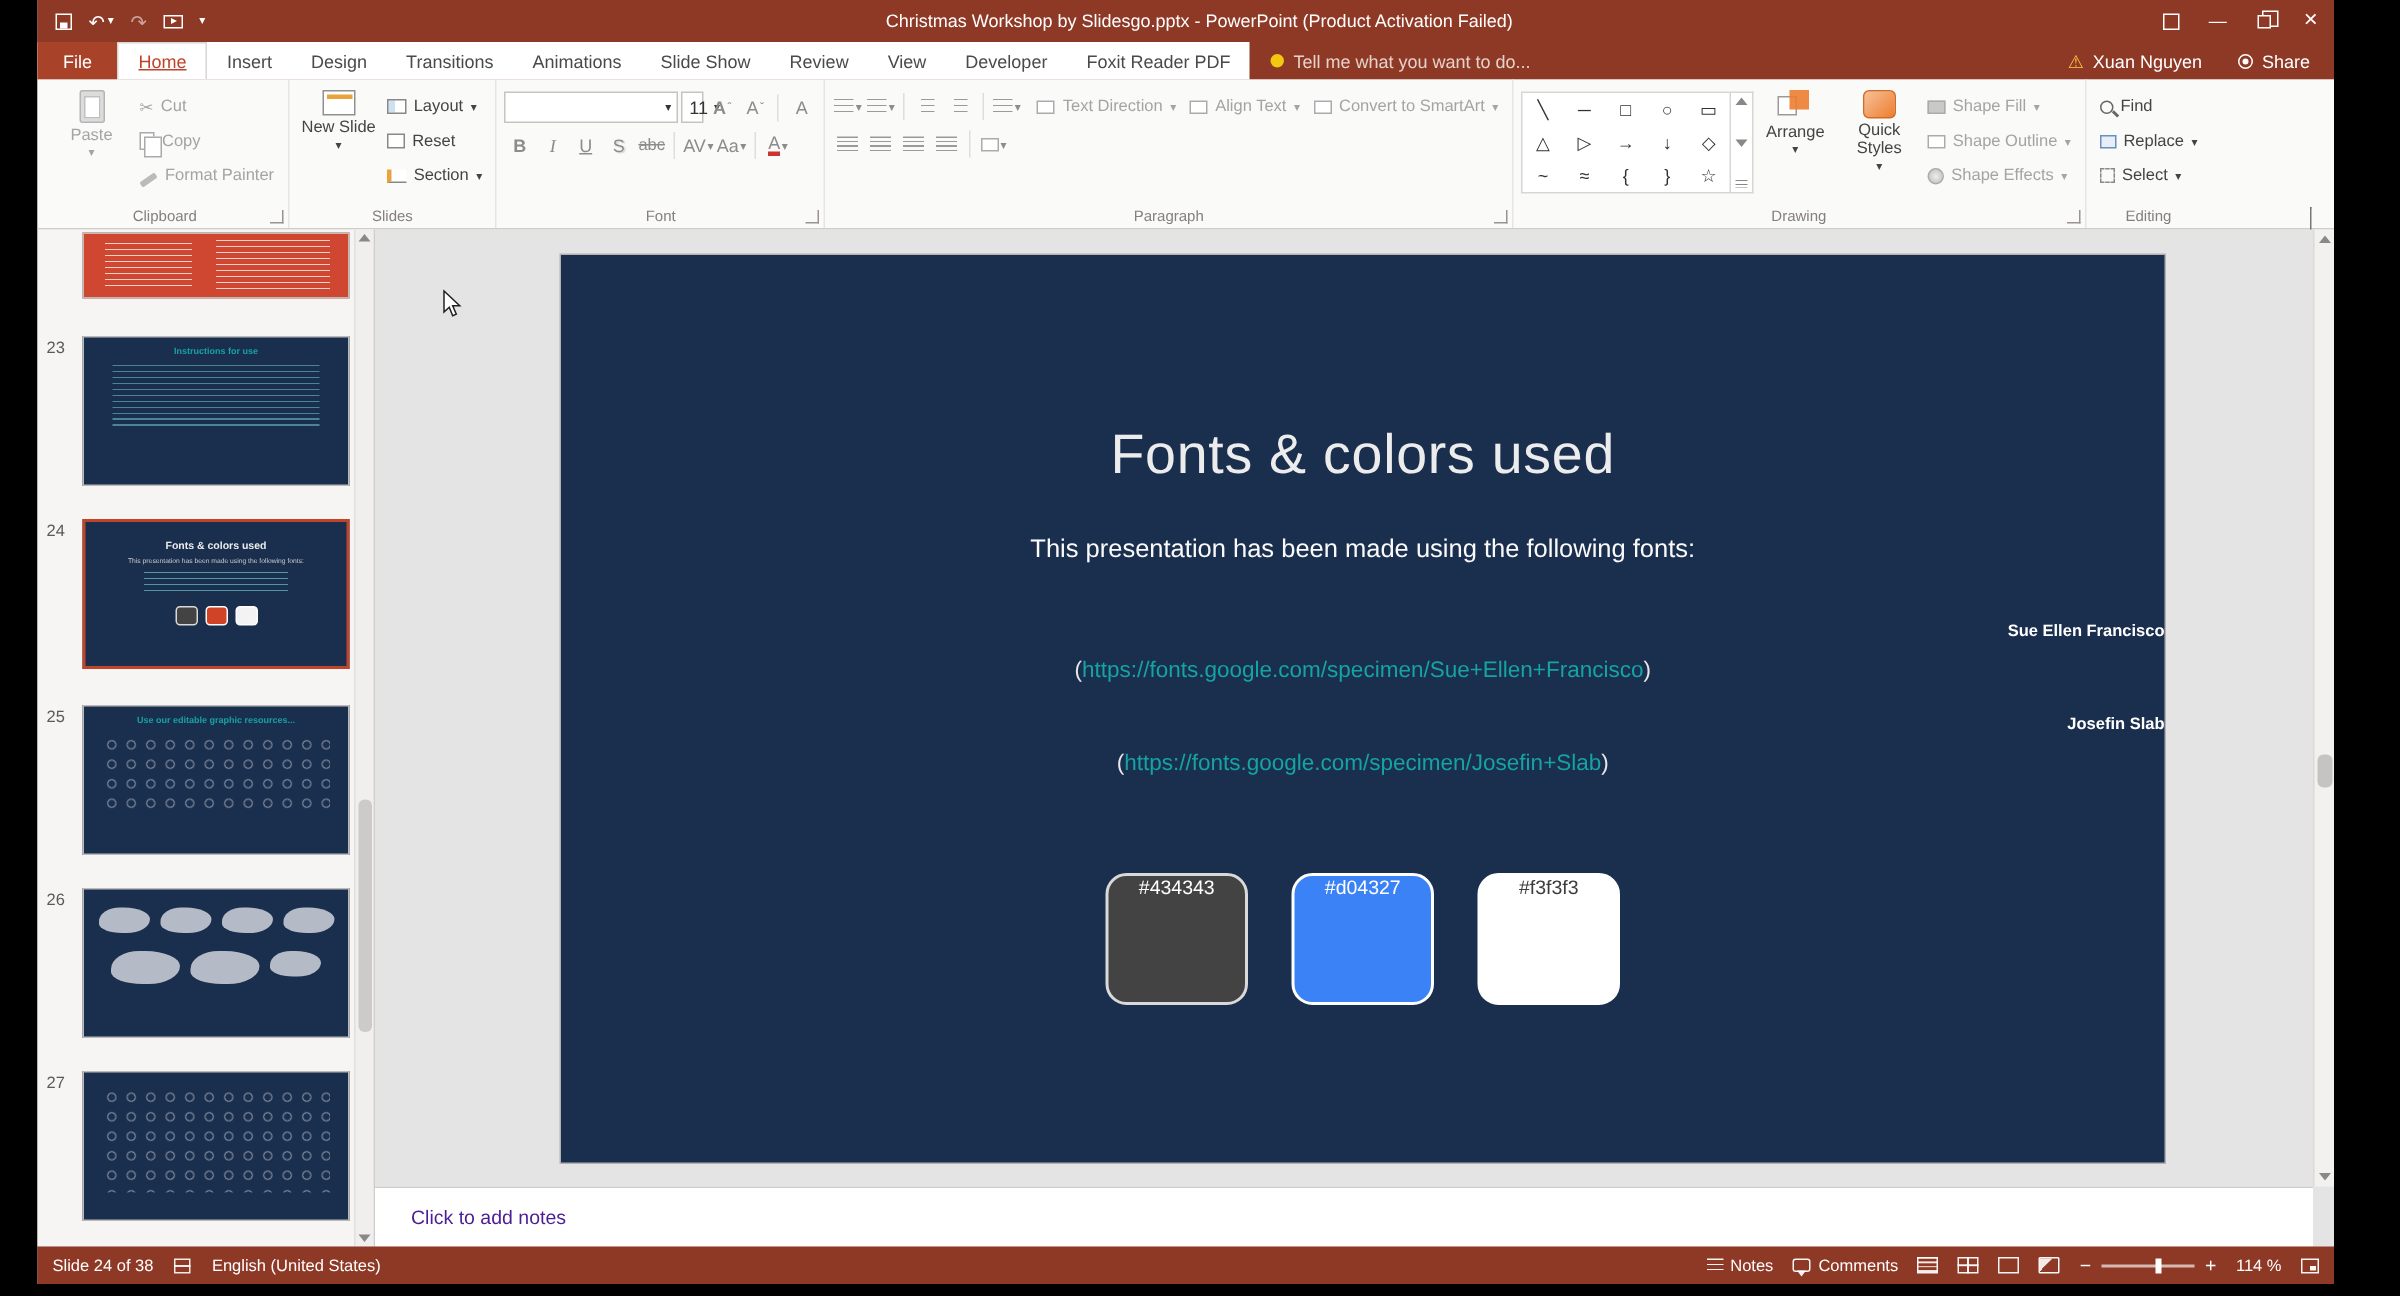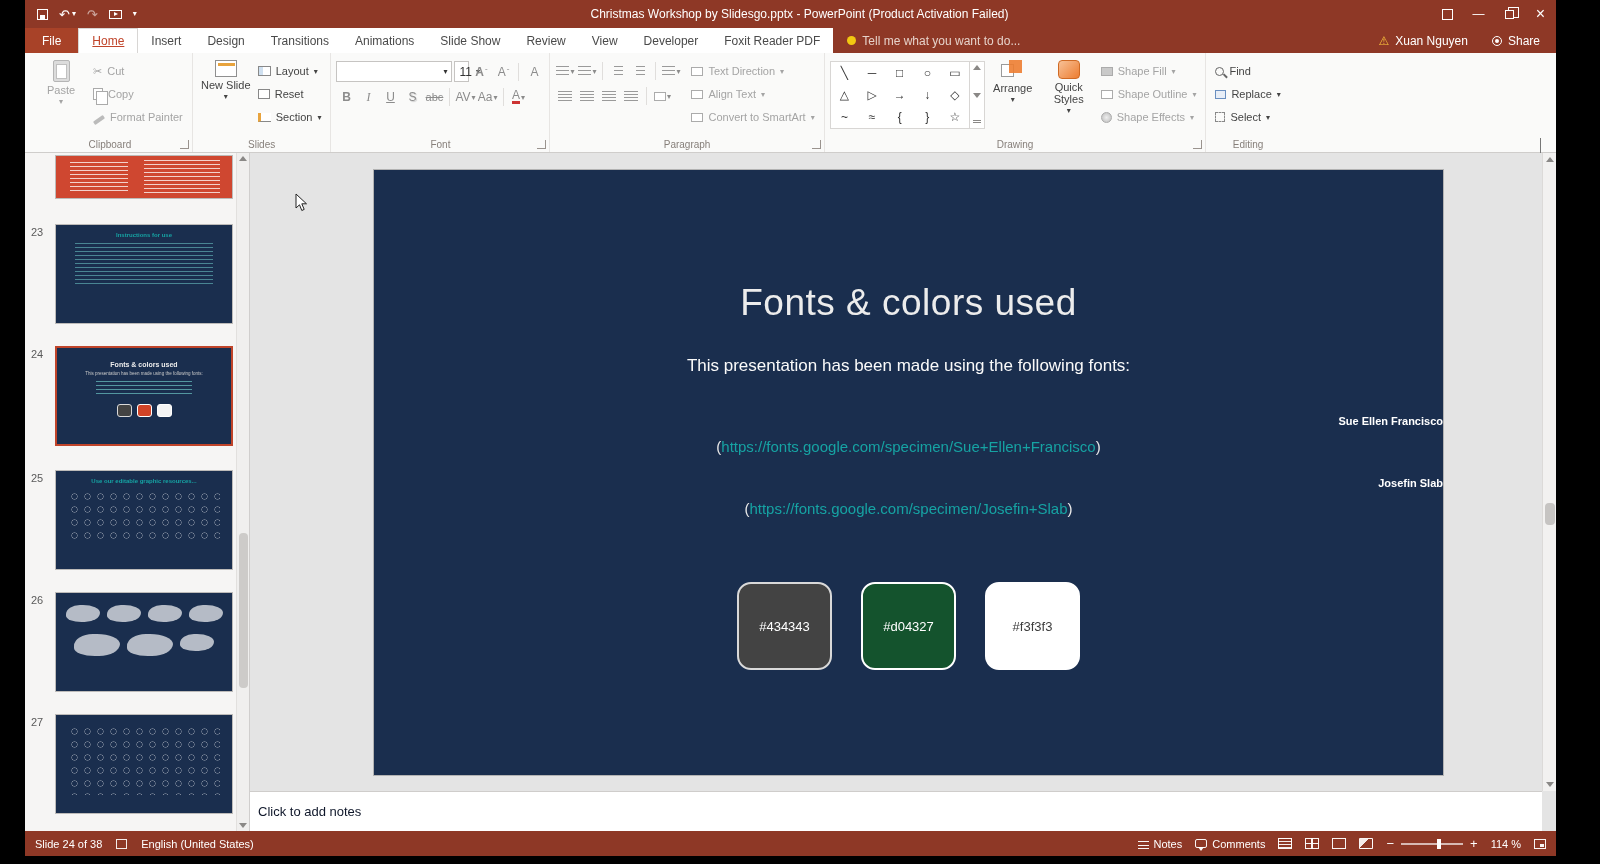--- a/index.html
+++ b/index.html
@@ -67,21 +67,21 @@
   .fontcol{ display:flex; flex-direction:column; gap:5px; padding-top:5px;}
   .frow{ display:flex; align-items:center; gap:2px; }
   .combo{ height:21px; background:#fff; border:1px solid #c6c4c2; display:flex; align-items:center; justify-content:space-between; font-size:12px; color:#333; padding:0 4px; gap:4px;}
   .fbtn{ min-width:20px; height:20px; display:flex; align-items:center; justify-content:center; font-size:12px; color:#8c8c8c; gap:1px;}
   .b{ font-weight:bold; } .i{ font-style:italic; font-family:"Liberation Serif",serif; } .u{ text-decoration:underline; }
   .s{ text-shadow:1px 1px 1px #ccc; } .strike{ text-decoration:line-through; font-size:11px;}
   .fc-a{ border-bottom:3px solid #c33; line-height:11px;}
   .divv{ width:1px; height:18px; background:#e0dedc; margin:0 3px; }
   .ic-list{ width:13px; height:11px; background:repeating-linear-gradient(to bottom,#9a9a9a 0 1px,transparent 1px 4px); }
   .al-l{ background:repeating-linear-gradient(to bottom,#9a9a9a 0 1px,transparent 1px 3px); width:14px;}
-  .ptxtcol{ display:flex; flex-direction:column; gap:1px; padding-top:4px; margin-left:6px;}
+  .ptxtcol{ display:flex; gap:1px; padding-top:4px; margin-left:6px;}
   .shapebox{ border:1px solid #d8d6d4; background:#fff; width:140px; height:68px; display:grid; grid-template-columns:repeat(5,1fr); align-items:center; justify-items:center; font-size:12px; color:#333; margin-top:5px; }
   .shapescroll{ width:15px; height:68px; border:1px solid #d8d6d4; border-left:none; margin-top:5px; display:flex; flex-direction:column; align-items:center; justify-content:space-between; background:#fff; padding:3px 0; }
   .tri-up{ width:0;height:0;border-left:4px solid transparent;border-right:4px solid transparent;border-bottom:5px solid #8a8886; }
   .tri-down{ width:0;height:0;border-left:4px solid transparent;border-right:4px solid transparent;border-top:5px solid #8a8886; }
   .more-bar{ width:8px; height:5px; background:repeating-linear-gradient(to bottom,#8a8886 0 1px,transparent 1px 2.5px); }
   .ic-arrange{ position:relative; width:24px; height:20px; }
   .ic-arrange i{ position:absolute; display:block; }
   .ic-arrange .a1{ left:0; top:4px; width:13px; height:13px; border:1px solid #9a9a9a; background:#fff; }
   .ic-arrange .a2{ left:8px; top:0; width:13px; height:13px; background:#ed7d31; opacity:.9; }
   .ic-qstyle{ width:22px; height:19px; border-radius:4px; background:linear-gradient(135deg,#f7c197,#ed7d31); border:1px solid #d06a24; }
@@ -120,25 +120,25 @@
 
   
   .canvas{ position:absolute; left:225px; top:153px; right:14px; bottom:65px; background:#e4e4e4; overflow:hidden; }
   .slide{ position:absolute; left:124px; top:17px; width:1069px; height:605px; background:var(--navy); box-shadow:0 0 0 1px rgba(0,0,0,.22); }
   .s-title{ position:absolute; top:112px; left:0; right:0; text-align:center; font-size:37px; color:#ececec; letter-spacing:.5px; }
   .s-sub{ position:absolute; top:186px; left:0; right:0; text-align:center; font-size:17px; color:#fafafa; }
   .fname{ position:absolute; left:0; right:0; text-align:right; font-size:11px; font-weight:bold; color:#fff; }
   .flink{ position:absolute; left:0; right:0; text-align:center; font-size:15px; color:#e8e8e8; }
   .flink a{ color:var(--teal); text-decoration:none; }
   .swrow{ position:absolute; top:412px; left:0; right:0; display:flex; justify-content:center; gap:29px; }
-  .sw{ width:95px; height:88px; border-radius:14px; border:2px solid #fff; display:flex; align-items:center; justify-content:center; font-size:13px; }
+  .sw{ width:95px; height:88px; border-radius:14px; border:2px solid #fff; display:flex; align-items:flex-start; justify-content:center; font-size:13px; }
   .cursor{ position:absolute; left:45px; top:40px; }
   .mscroll{ position:absolute; right:0; top:153px; width:14px; bottom:65px; background:#f2f1f0; border-left:1px solid #dcdad8; display:flex; flex-direction:column; align-items:center; justify-content:space-between; padding:4px 0; }
   .mthumb{ position:absolute; left:2px; width:10px; top:350px; height:22px; background:#c6c4c2; border-radius:4px; }
-  .notes{ position:absolute; left:225px; right:14px; bottom:25px; height:40px; background:#fff; border-top:1px solid #cfcdcb; display:flex; align-items:center; padding-left:8px; font-size:13px; color:#0f172a; }
+  .notes{ position:absolute; left:225px; right:14px; bottom:25px; height:40px; background:#fff; border-top:1px solid #cfcdcb; display:flex; align-items:center; padding-left:24px; font-size:13px; color:#4c1d95; }
 
   
   .statusbar{ position:absolute; left:0; right:0; bottom:0; height:25px; background:var(--red-dark); display:flex; align-items:center; color:#fff; font-size:11px; padding:0 10px; gap:14px; }
   .sb-right{ margin-left:auto; display:flex; align-items:center; gap:13px; }
   .ic-proof{ width:11px; height:10px; border:1px solid rgba(255,255,255,.9); background:linear-gradient(to bottom, transparent 45%, rgba(255,255,255,.9) 45%, rgba(255,255,255,.9) 55%, transparent 55%); }
   .ic-noteslines{ width:11px; height:9px; background:repeating-linear-gradient(to bottom,rgba(255,255,255,.95) 0 1px,transparent 1px 3.5px); }
   .ic-comment{ width:12px; height:9px; border:1px solid rgba(255,255,255,.95); border-radius:2px; position:relative; }
   .ic-comment::after{ content:""; position:absolute; left:2px; bottom:-4px; border-left:3px solid transparent; border-right:3px solid transparent; border-top:4px solid rgba(255,255,255,.95); }
   .vic{ width:14px; height:11px; border:1px solid rgba(255,255,255,.95); }
   .vic.grid{ background:
@@ -537,21 +537,21 @@
       <div class="fname" style="top:245px">Sue Ellen Francisco</div>
       <div class="flink" style="top:268px"><span>(</span><a>https://fonts.google.com/specimen/Sue+Ellen+Francisco</a><span>)</span></div>
 
       <div class="fname" style="top:307px">Josefin Slab</div>
       <div class="flink" style="top:330px"><span>(</span><a>https://fonts.google.com/specimen/Josefin+Slab</a><span>)</span></div>
 
       <div class="swrow">
         <div class="sw" style="background:#434343;color:#ffffff;border-color:#d9d9d9">
             <span>#434343</span>
           </div>
-        <div class="sw" style="background:#14532d;color:#ffffff;border-color:#ffffff">
+        <div class="sw" style="background:#3b82f6;color:#ffffff;border-color:#ffffff">
             <span>#d04327</span>
           </div>
         <div class="sw" style="background:#ffffff;color:#3d3d3d;border-color:#ffffff">
             <span>#f3f3f3</span>
           </div>
       </div>
     </div>
   </div>
 
   <div class="mscroll">
@@ -562,21 +562,21 @@
 
   <div class="notes">
     <span>Click to add notes</span>
   </div>
 
   <div class="statusbar">
     <span>Slide 24 of 38</span>
     <span class="ic-proof"></span>
     <span>English (United States)</span>
     <div class="sb-right">
-      <span style="display:flex;align-items:flex-end;gap:5px">
+      <span style="display:flex;align-items:center;gap:5px">
           <span class="ic-noteslines"></span>
           <span>Notes</span>
         </span>
       <span style="display:flex;align-items:center;gap:5px">
           <span class="ic-comment"></span>
           <span>Comments</span>
         </span>
       <span class="vic lines"></span>
       <span class="vic grid"></span>
       <span class="vic"></span>

